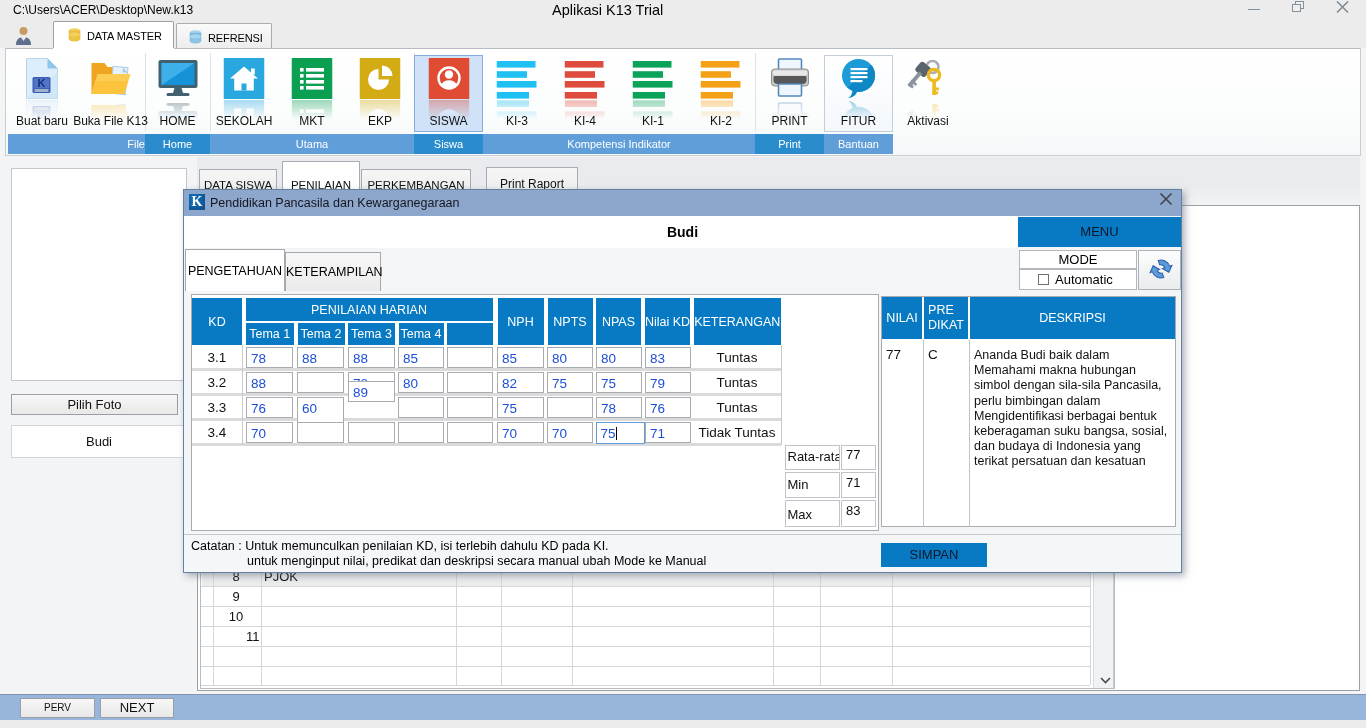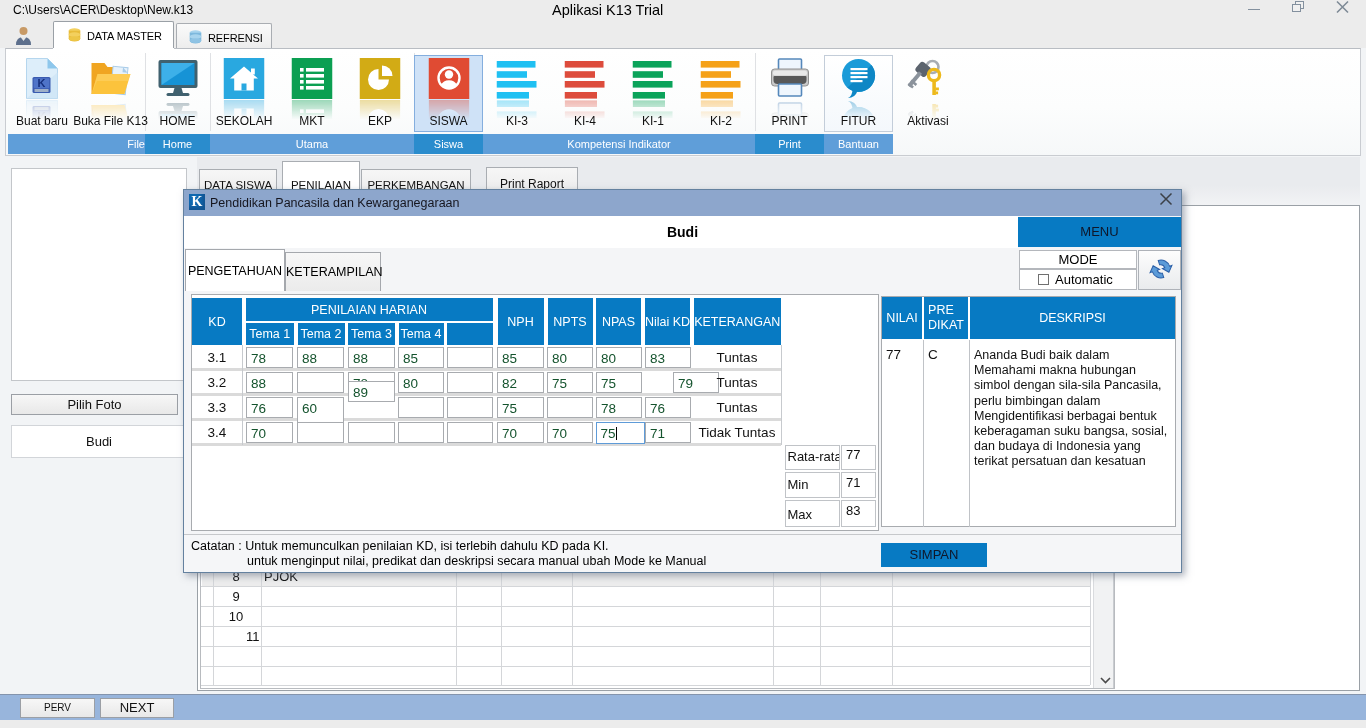--- a/index.html
+++ b/index.html
@@ -28,21 +28,21 @@
 .gl{position:absolute;background:#d4d6d9;}
 .rownum{position:absolute;font-size:13px;color:#111;text-align:center;width:46px;}
 #vscroll{position:absolute;background:#f1f2f3;border-left:1px solid #d9dbde;border-right:1px solid #c9ccd0;}
 
 #bstrip{left:0;top:694px;width:1366px;height:26px;background:#98b5dc;border-top:1px solid #8494ac;}
 
 #dlg{left:183px;top:189px;width:999px;height:384px;background:#f4f5f7;border:1px solid #64819f;box-shadow:3px 3px 7px rgba(90,100,120,0.5);}
 #dtitle{left:0;top:0;width:997px;height:26px;background:#8da6cc;color:#16161f;font-size:12.5px;}
 .blue{background:#077ac3;color:#0f172a;}
 .hcell{position:absolute;background:#077ac3;color:#fff;font-size:12.5px;display:flex;align-items:center;justify-content:center;white-space:nowrap;}
-.ibox{position:absolute;background:#fff;border:1px solid #a8abaf;font-size:13.5px;color:#14532d;padding:1px 0 0 4px;line-height:19px;}
+.ibox{position:absolute;background:#fff;border:1px solid #a8abaf;font-size:13.5px;color:#1d4ed8;padding:1px 0 0 4px;line-height:19px;}
 .kd{position:absolute;font-size:13.5px;color:#111;text-align:center;}
 .ket{position:absolute;font-size:13.5px;color:#111;text-align:center;}
 .rband{position:absolute;left:1px;right:1px;height:3px;background:#dadada;}
 .scell{position:absolute;background:#fff;border:1px solid #c0c3c7;font-size:13px;color:#111;white-space:nowrap;overflow:hidden;}
 </style></head>
 <body>
 <div id="app">
 
 <div class="abs" id="titlebar">
   <div class="abs" style="left:13px;top:3px;font-size:12px;color:#000;">C:\Users\ACER\Desktop\New.k13</div>
@@ -382,21 +382,21 @@
  <div class="ket" style="left:509px;top:160px;width:88px;">Tuntas</div>
 
  <div class="ibox" style="left:62px;top:182px;width:47px;height:21px;">88</div>
  <div class="ibox" style="left:113px;top:182px;width:47px;height:21px;"></div>
  <div class="ibox" style="left:164px;top:182px;width:47px;height:21px;">78</div>
  <div class="ibox" style="left:214px;top:182px;width:46px;height:21px;">80</div>
  <div class="ibox" style="left:263px;top:182px;width:46px;height:21px;"></div>
  <div class="ibox" style="left:313px;top:182px;width:47px;height:21px;">82</div>
  <div class="ibox" style="left:363px;top:182px;width:46px;height:21px;">75</div>
  <div class="ibox" style="left:412px;top:182px;width:46px;height:21px;">75</div>
- <div class="ibox" style="left:461px;top:182px;width:46px;height:21px;margin-left:28px;">79</div>
+ <div class="ibox" style="left:461px;top:182px;width:46px;height:21px;">79</div>
  <div class="ket" style="left:509px;top:185px;width:88px;">Tuntas</div>
 
  <div class="ibox" style="left:62px;top:207px;width:47px;height:21px;">76</div>
  <div class="ibox" style="left:113px;top:207px;width:47px;height:36px;">60</div>
  <div class="ibox" style="left:164px;top:191px;width:47px;height:21px;">89</div>
  <div class="ibox" style="left:214px;top:207px;width:46px;height:21px;"></div>
  <div class="ibox" style="left:263px;top:207px;width:46px;height:21px;"></div>
  <div class="ibox" style="left:313px;top:207px;width:47px;height:21px;">75</div>
  <div class="ibox" style="left:363px;top:207px;width:46px;height:21px;"></div>
  <div class="ibox" style="left:412px;top:207px;width:46px;height:21px;">78</div>

